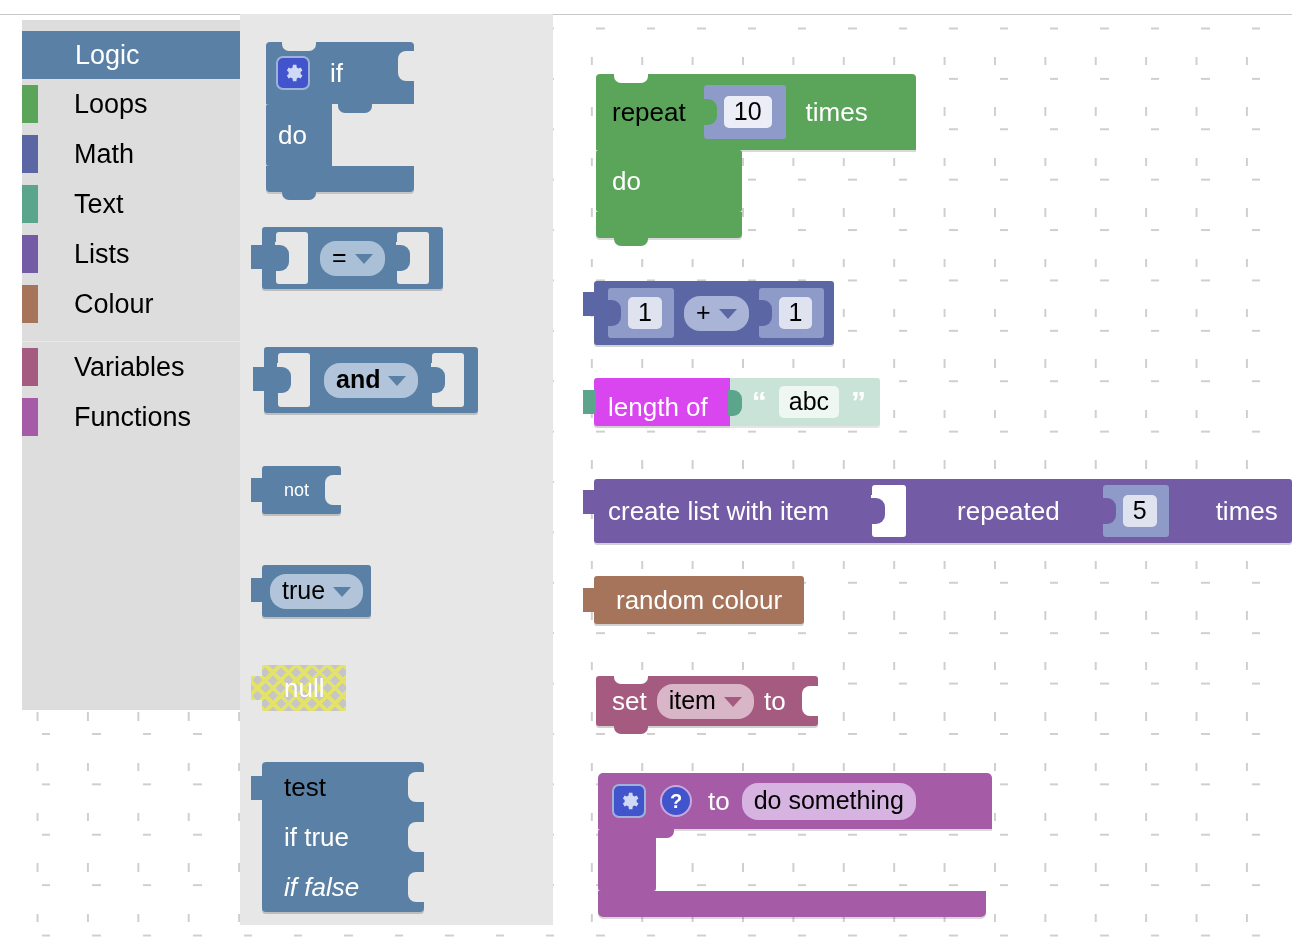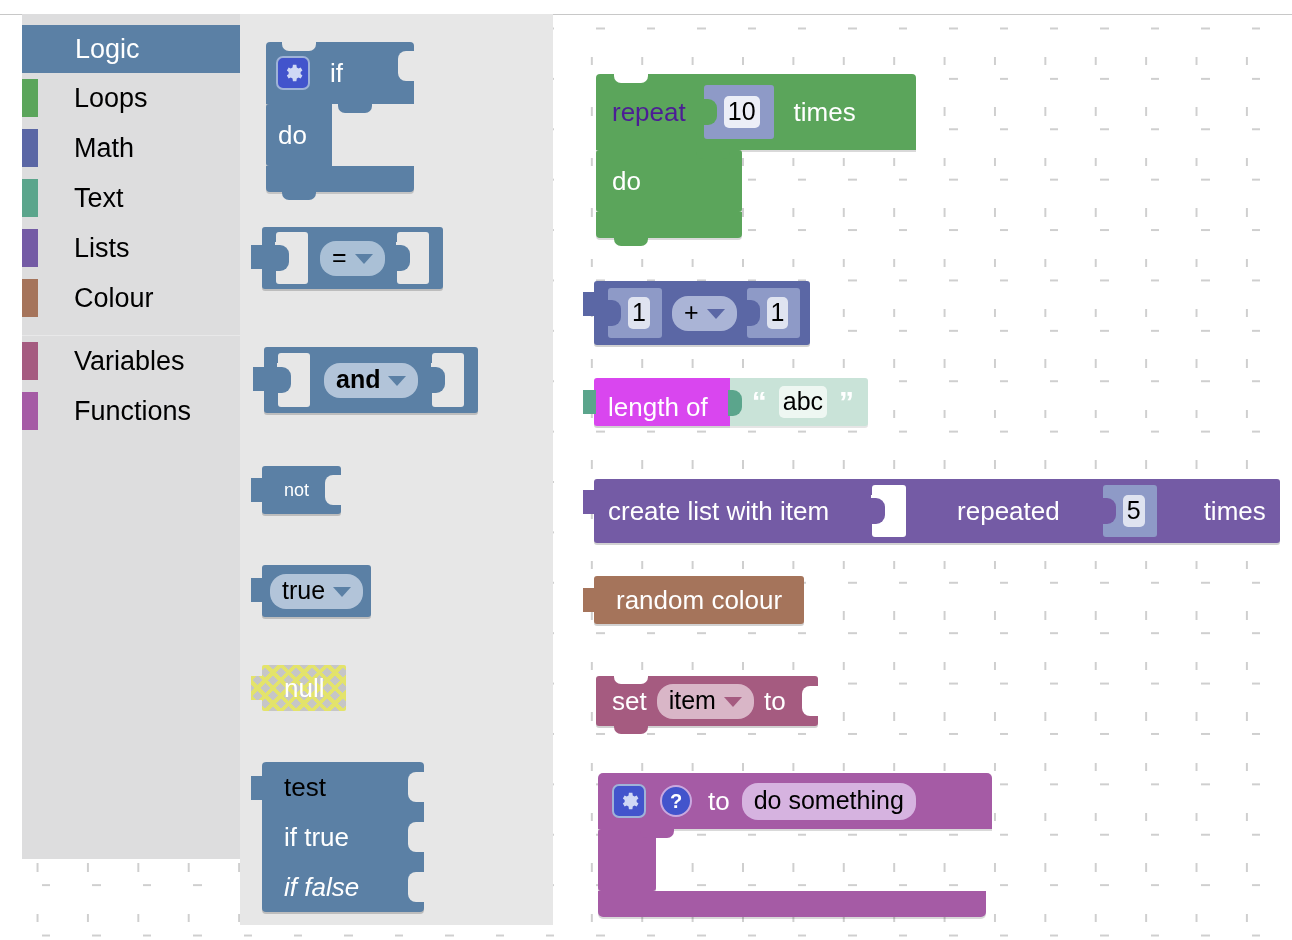--- a/index.html
+++ b/index.html
@@ -45,22 +45,22 @@
       repeating-linear-gradient(to right, #000 0 42px, transparent 42px 50.4px),
       repeating-linear-gradient(to bottom, #000 0 42px, transparent 42px 50.4px);
     -webkit-mask-composite: source-in;
     mask-composite: intersect;
     pointer-events: none;
   }
 
   
   #toolbox {
     position: absolute;
-    left: 22px; top: 14px;
-    width: 218px; height: 845px;
+    left: 22px; top: 20px;
+    width: 218px; height: 690px;
     background: #ddddde;
     z-index: 20;
   }
   .cat-row {
     position: relative;
     display: flex;
     align-items: center;
     height: 50px;
     padding-left: 0;
     cursor: pointer;
@@ -153,21 +153,21 @@
     transform: translateY(-50%);
     width: 16px; height: 30px;
     border-radius: 8px 0 0 8px;
   }
 
   
   .field {
     background: #fff;
     color: #000;
     border-radius: 5px;
-    padding: 2px 4px 4px;
+    padding: 2px 10px 4px;
     font-size: 25px;
     line-height: 1.05;
     margin: 0 4px;
   }
   .field-dd {
     display: inline-flex;
     align-items: center;
     gap: 8px;
     border-radius: 16px;
     padding: 4px 12px 6px;
@@ -244,21 +244,21 @@
 </head>
 <body>
 
 <div id="root">
 
   <div id="workspace"></div>
 
   <div class="c-block" style="left:596px; top:74px; z-index:6;">
     <div class="c-top" style="background:#5ba55b; width:320px; height:76px; border-radius:4px 4px 0 0; box-shadow:0 2px 0 rgba(0,0,0,.15);">
       <div class="c-notch" style="left:18px; top:0; background:#fff;"></div>
-      <span class="lbl" style="margin-left:16px; color:#4c1d95; font-size:26px;">repeat</span>
+      <span class="lbl" style="margin-left:16px; color:#000000; font-size:26px;">repeat</span>
 
       <div style="position:relative; margin-left:18px; display:flex; align-items:center; background:#8e9ac7; border-radius:3px; height:54px; padding:0 10px 0 16px;">
         <div style="position:absolute; left:-1px; top:14px; width:14px; height:26px; background:#5ba55b; border-radius:0 9px 9px 0;"></div>
         <span class="field" style="background:#eceef7;">10</span>
       </div>
       <span class="lbl" style="margin-left:20px; color:#fff; font-size:26px;">times</span>
     </div>
     <div class="c-arm" style="background:#5ba55b; width:146px; height:62px; box-shadow:0 2px 0 rgba(0,0,0,.12);">
       <span class="lbl" style="margin-left:16px; color:#fff; font-size:26px;">do</span>
       <div style="position:absolute; left:100px; top:0; width:34px; height:9px; background:#5ba55b; border-radius:0 0 7px 7px; z-index:3;"></div>

